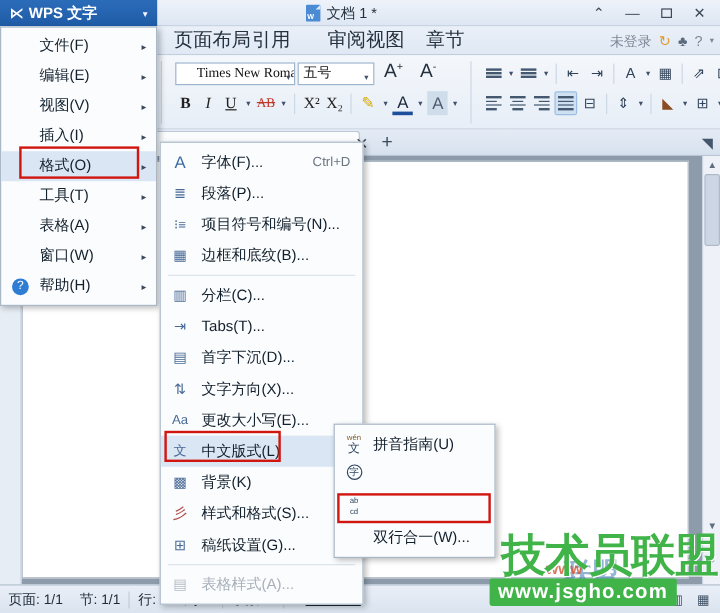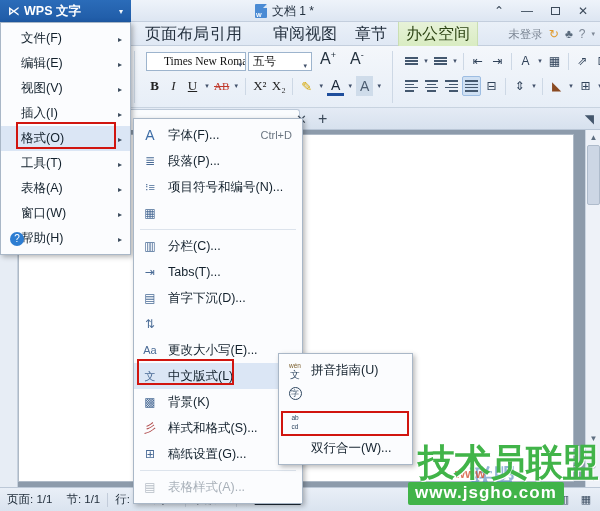--- a/index.html
+++ b/index.html
@@ -212,21 +212,21 @@
   .mi.sel { background:#dbe6f5; }
   .mi.disabled { color:#a8b0b9; }
   .mi.disabled .mico { color:#b6bdc6; }
   .msep { height:1px; background:#dce3ec; margin:3px 6px; }
   .hl {
     position:absolute; border:2px solid #d1150f; pointer-events:none; z-index:60;
   }
 
   
   #mainmenu { left:0; top:22px; width:131px; }
-  #mainmenu .mi { height:25px; padding-left:20px; }
+  #mainmenu .mi { height:25px; padding-left:32px; }
 
   
   #fmtmenu { left:133px; top:118px; width:170px; }
   #fmtmenu .mi { height:26px; }
 
   
   #cnmenu { left:278px; top:353px; width:135px; }
   #cnmenu .mi { height:26px; padding-left:32px; }
   .sm-ico {
     position:absolute; left:6px; top:50%; transform:translateY(-50%);
@@ -289,21 +289,20 @@
     <div class="wbtn">✕</div>
   </div>
 </div>
 
 <div id="tabsrow">
   <div class="tab" style="left:138px">页面布局</div>
   <div class="tab" style="left:203px">引用</div>
   <div class="tab" style="left:266px">审阅</div>
   <div class="tab" style="left:298px">视图</div>
   <div class="tab" style="left:348px">章节</div>
-  <div class="tab green" style="left:398px">办公空间</div>
 
   <div id="rightstat">
     <span>未登录</span>
     <span class="rs-ico" style="color:#e09a2b">↻</span>
     <span class="rs-ico" style="color:#5a6b7d">♣</span>
     <span class="rs-ico">?</span>
     <span style="font-size:7px">▾</span>
   </div>
 </div>
 
@@ -522,36 +521,38 @@
   <div class="mi">
     <span class="mico">≣</span>
     <span>段落(P)...</span>
   </div>
   <div class="mi">
     <span class="mico" style="font-size:11px">⁝≡</span>
     <span>项目符号和编号(N)...</span>
   </div>
   <div class="mi">
     <span class="mico">▦</span>
+    <span>边框和底纹(B)...</span>
   </div>
   <div class="msep"></div>
   <div class="mi">
     <span class="mico">▥</span>
     <span>分栏(C)...</span>
   </div>
   <div class="mi">
     <span class="mico">⇥</span>
     <span>Tabs(T)...</span>
   </div>
   <div class="mi">
     <span class="mico">▤</span>
     <span>首字下沉(D)...</span>
   </div>
   <div class="mi">
     <span class="mico">⇅</span>
+    <span>文字方向(X)...</span>
   </div>
   <div class="mi">
     <span class="mico" style="font-size:11px">Aa</span>
     <span>更改大小写(E)...</span>
   </div>
   <div class="mi sel">
     <span class="mico" style="font-size:11px">文</span>
     <span>中文版式(L)</span>
     <span class="arr">▸</span>
   </div>

